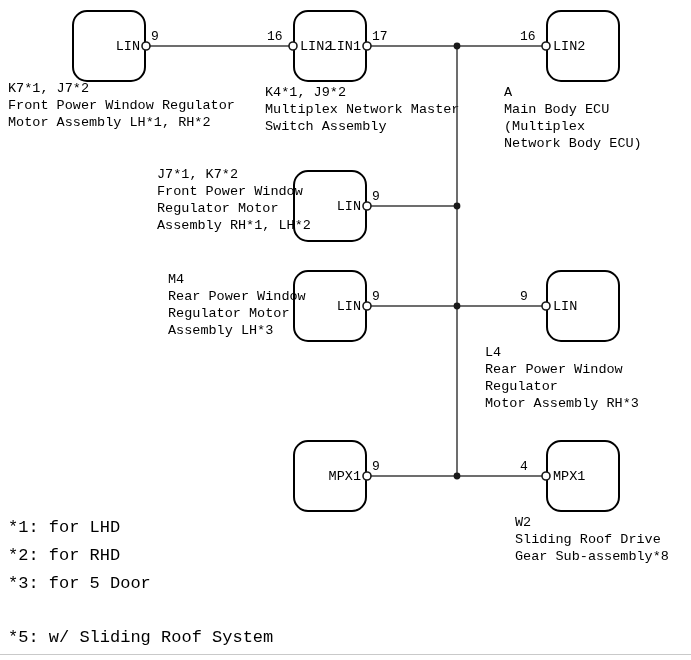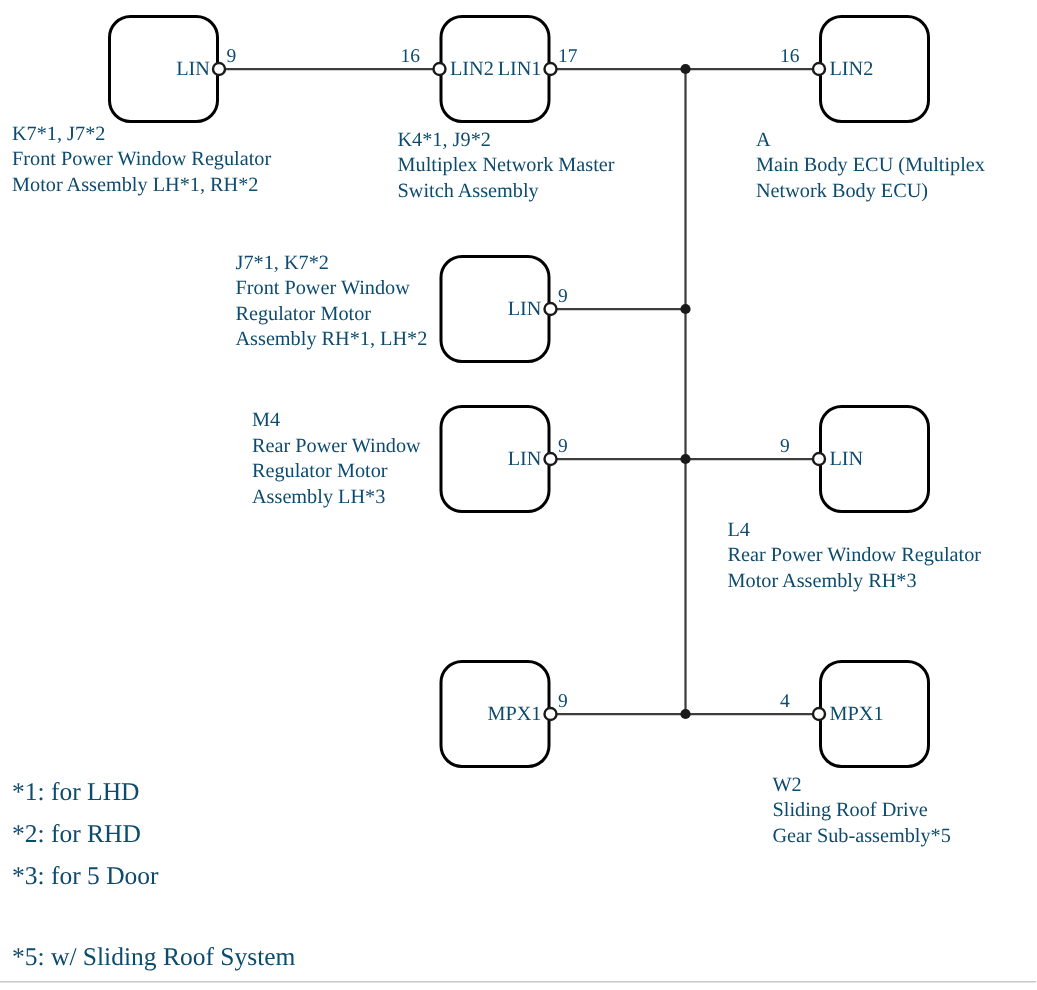--- a/index.html
+++ b/index.html
@@ -5,22 +5,22 @@
   html, body {
     margin: 0;
     padding: 0;
     background: #ffffff;
   }
   .canvas {
     position: relative;
     width: 691px;
     height: 660px;
     background: #ffffff;
-    font-family: Liberation Serif, serif;
-    color: #0c4a6e;
+    font-family: Liberation Mono, monospace;
+    color: #000000;
     overflow: hidden;
   }
   .node {
     position: absolute;
     width: 74px;
     height: 72px;
     border: 2px solid #000000;
     border-radius: 15px;
     background: #ffffff;
     box-sizing: border-box;
@@ -128,21 +128,21 @@
 Assembly RH*1, LH*2</div>
   <div class="comp-label" style="left:168px; top:271px">M4
 Rear Power Window
 Regulator Motor
 Assembly LH*3</div>
   <div class="comp-label" style="left:485px; top:344px">L4
 Rear Power Window Regulator
 Motor Assembly RH*3</div>
   <div class="comp-label" style="left:515px; top:514px">W2
 Sliding Roof Drive
-Gear Sub-assembly*5</div>
+Gear Sub-assembly*8</div>
 
   <div class="footnote" style="top:520px">*1: for LHD</div>
   <div class="footnote" style="top:548px">*2: for RHD</div>
   <div class="footnote" style="top:576px">*3: for 5 Door</div>
   <div class="footnote" style="top:630px">*5: w/ Sliding Roof System</div>
 
   <div class="page-divider"></div>
 
   <svg class="wires" width="691" height="660" viewBox="0 0 691 660">
     <g stroke="#3d3d3d" stroke-width="1.5">

